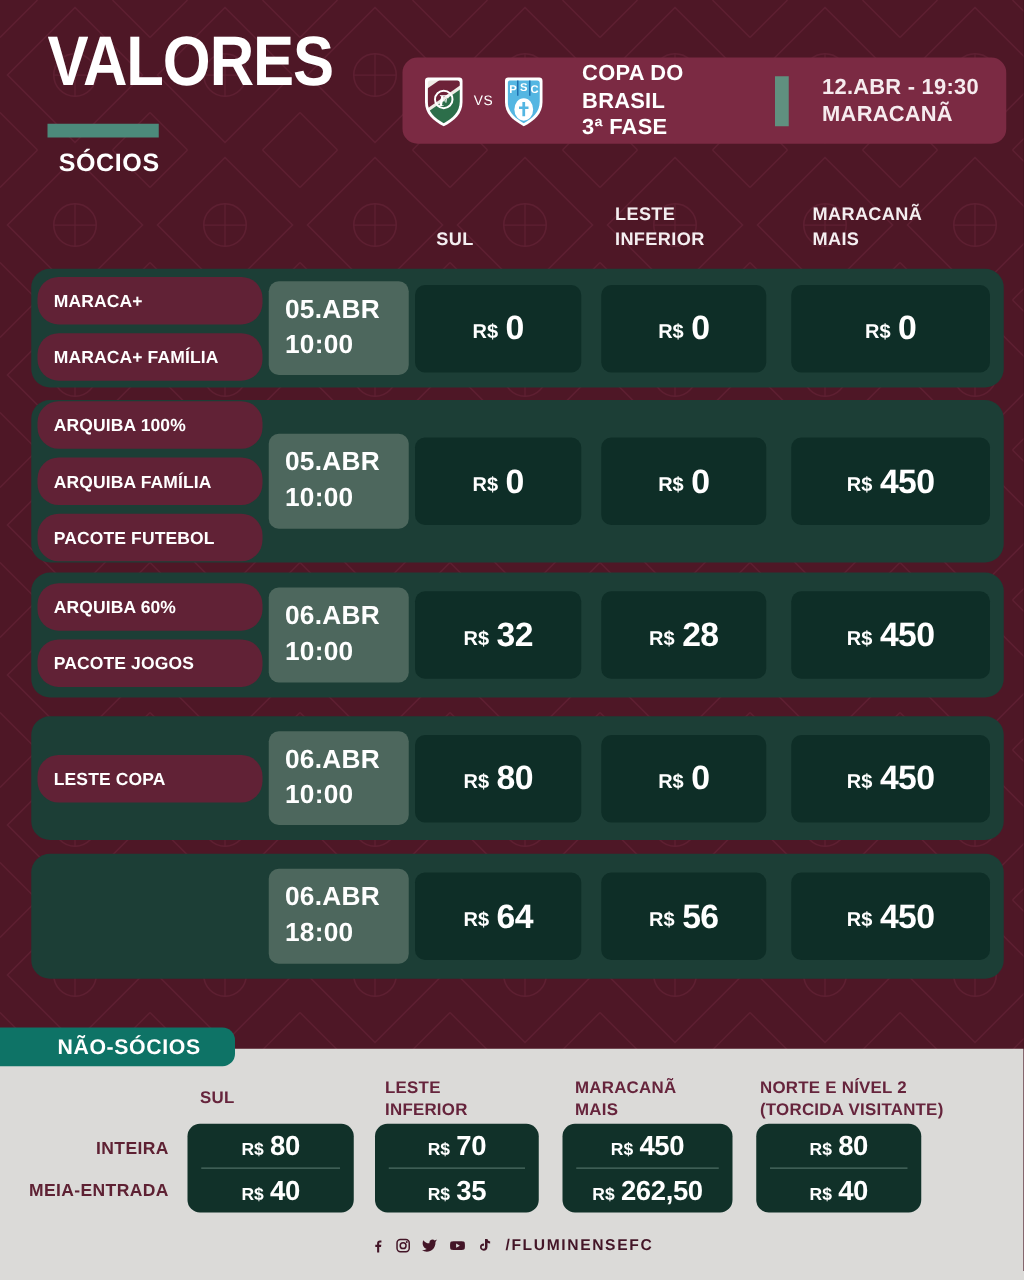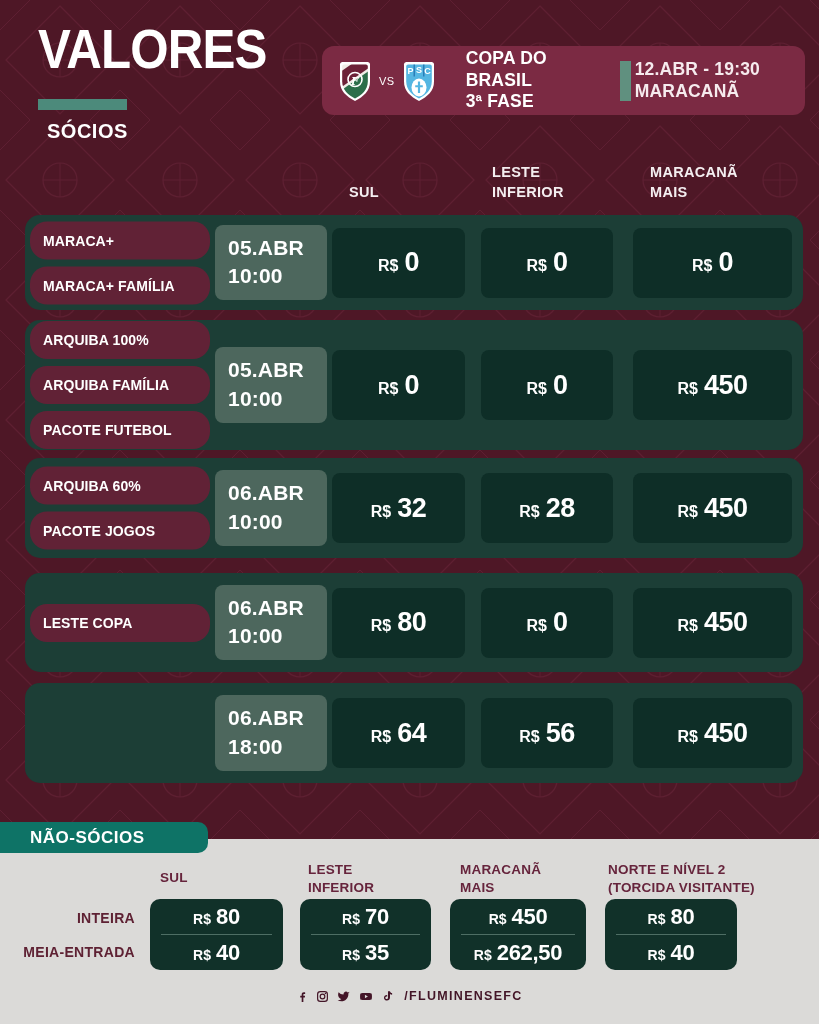--- a/index.html
+++ b/index.html
@@ -18,21 +18,21 @@
   }
   .title-underline{position:absolute;left:38px;top:99px;width:89px;height:11px;background:#4c8a7b;}
   .section-label{position:absolute;left:47px;top:120px;color:#fff;font-size:20px;font-weight:700;letter-spacing:.5px;}
   .match{
     position:absolute;left:322px;top:46px;width:483px;height:69px;box-sizing:border-box;
     background:#7b2a43;border-radius:12px;display:flex;align-items:center;padding-left:16px;
   }
   .match .vs{color:#fff;font-size:11px;font-weight:400;margin:0 7px;letter-spacing:.5px;}
   .match .comp{margin-left:30px;width:144px;color:#ffffff;font-size:17.5px;font-weight:700;line-height:1.24;letter-spacing:.2px;white-space:pre-line;}
   .match .vbar{width:11px;height:40px;background:#60907f;margin-left:10px;}
-  .match .when{margin-left:4px;color:#f6ebee;font-size:17.5px;font-weight:700;line-height:1.24;letter-spacing:.2px;white-space:pre-line;}
+  .match .when{margin-left:27px;color:#f6ebee;font-size:17.5px;font-weight:700;line-height:1.24;letter-spacing:.2px;white-space:pre-line;}
   
   .col-h{position:absolute;color:#f4eef0;font-weight:700;font-size:14.5px;line-height:1.35;letter-spacing:.3px;white-space:pre-line;}
   .ch-opening{left:215px;top:163px;}
   .ch-sul{left:349px;top:183px;}
   .ch-leste{left:492px;top:163px;}
   .ch-mara{left:650px;top:163px;}
   
   .row{position:absolute;left:25px;width:778px;background:#1c3e36;border-radius:15px;}
   .r1{top:215px;height:95px;}
   .r2{top:320px;height:130px;}
@@ -54,23 +54,23 @@
     display:flex;align-items:center;justify-content:center;gap:6px;color:#fff;
   }
   .p1{left:307px;width:133px;}
   .p2{left:456px;width:132px;}
   .p3{left:608px;width:159px;}
   .cur{font-size:16px;font-weight:700;margin-top:7px;}
   .num{font-size:27px;font-weight:800;letter-spacing:-.5px;}
   
   .bottom{position:absolute;left:0;top:839px;width:819px;height:185px;background:#dbdad8;}
   .badge{
-    position:absolute;left:0;top:822px;width:208px;height:31px;box-sizing:border-box;
+    position:absolute;left:0;top:822px;width:188px;height:31px;box-sizing:border-box;
     background:#0e7366;border-radius:0 10px 10px 0;display:flex;align-items:center;
-    padding-left:30px;color:#fff;font-size:17px;font-weight:700;letter-spacing:.5px;z-index:2;
+    padding-left:46px;color:#fff;font-size:17px;font-weight:700;letter-spacing:.5px;z-index:2;
   }
   .bh{position:absolute;color:#66243c;font-weight:700;font-size:13.5px;line-height:1.3;letter-spacing:.2px;white-space:pre-line;}
   .bh-sul{left:160px;top:30px;}
   .bh-leste{left:308px;top:22px;}
   .bh-mara{left:460px;top:22px;}
   .bh-norte{left:608px;top:22px;}
   .rl{position:absolute;left:0;width:135px;text-align:right;color:#5e2133;font-weight:700;font-size:14px;letter-spacing:.3px;}
   .rl-full{top:71px;}
   .rl-half{top:105px;}
   .nbox{position:absolute;top:60px;height:71px;background:#113129;border-radius:10px;}

